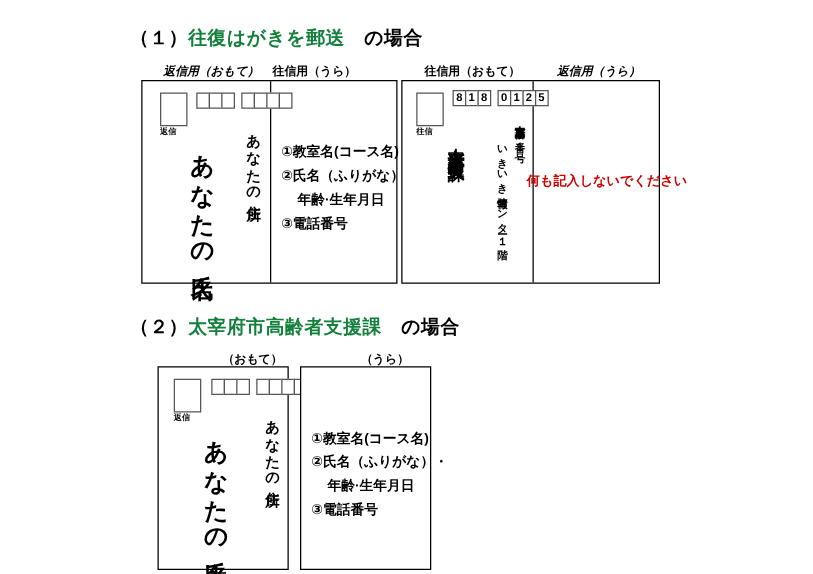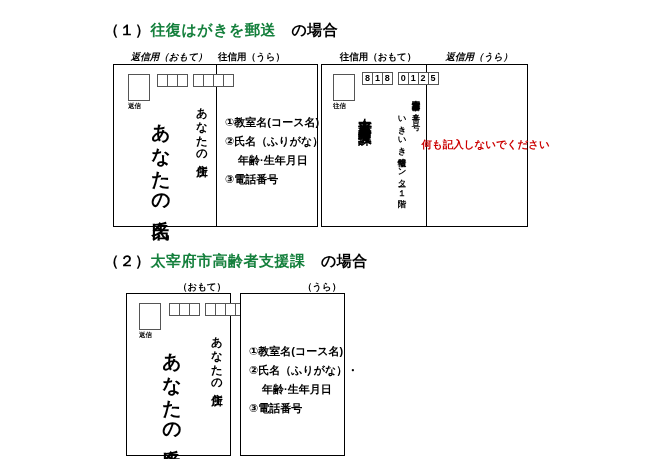--- a/index.html
+++ b/index.html
@@ -224,21 +224,21 @@
   <div class="card-half" style="width:100px;">
     <div class="warn-red" style="left:-6px; top:73px;">何も記入しないでください</div>
   </div>
 </div>
 
 <div class="section-heading" style="left:104px; top:252px;">
   <span class="plain">（２）</span><span class="hl">太宰府市高齢者支援課</span><span class="plain">　の場合</span>
 </div>
 
 <div class="panel-label" style="left:172px; top:281px; width:60px;">（おもて）</div>
-<div class="panel-label" style="left:292px; top:281px; width:60px;">（うら）</div>
+<div class="panel-label" style="left:278px; top:281px; width:60px;">（うら）</div>
 
 <div class="card-group" style="left:126px; top:293px; width:105px; height:163px;">
   <div class="card-half" style="width:100%;">
     <div class="stamp-box" style="left:12px; top:9px; width:22px; height:27px;"></div>
     <div class="stamp-caption" style="left:12px; top:38px;">返信</div>
 
     <div class="zip-row" style="left:42px; top:9px;">
       <div class="zip-grp">
         <div class="zip-cell"></div>
         <div class="zip-cell"></div>

